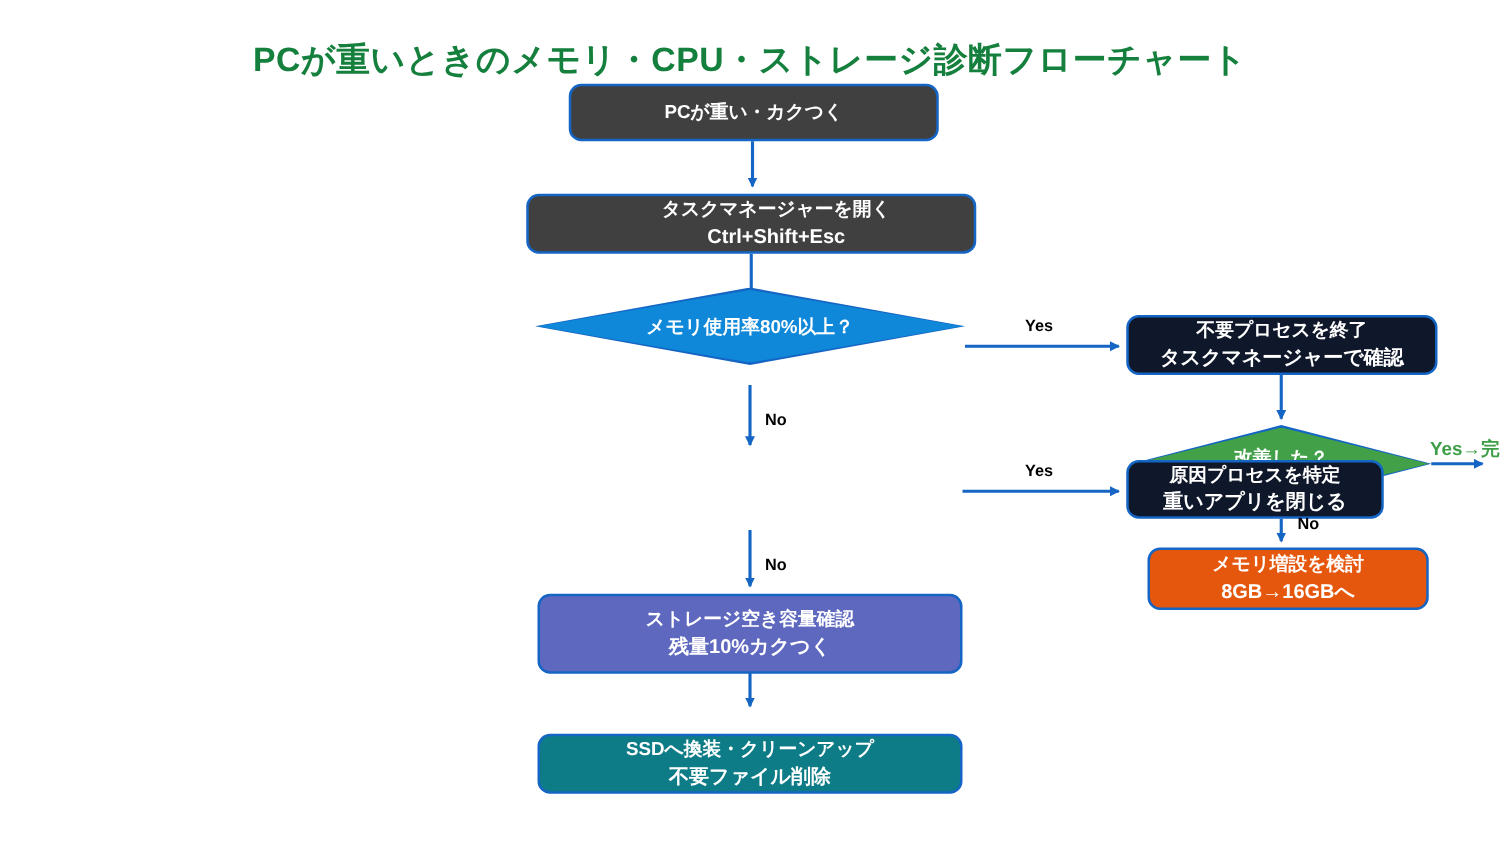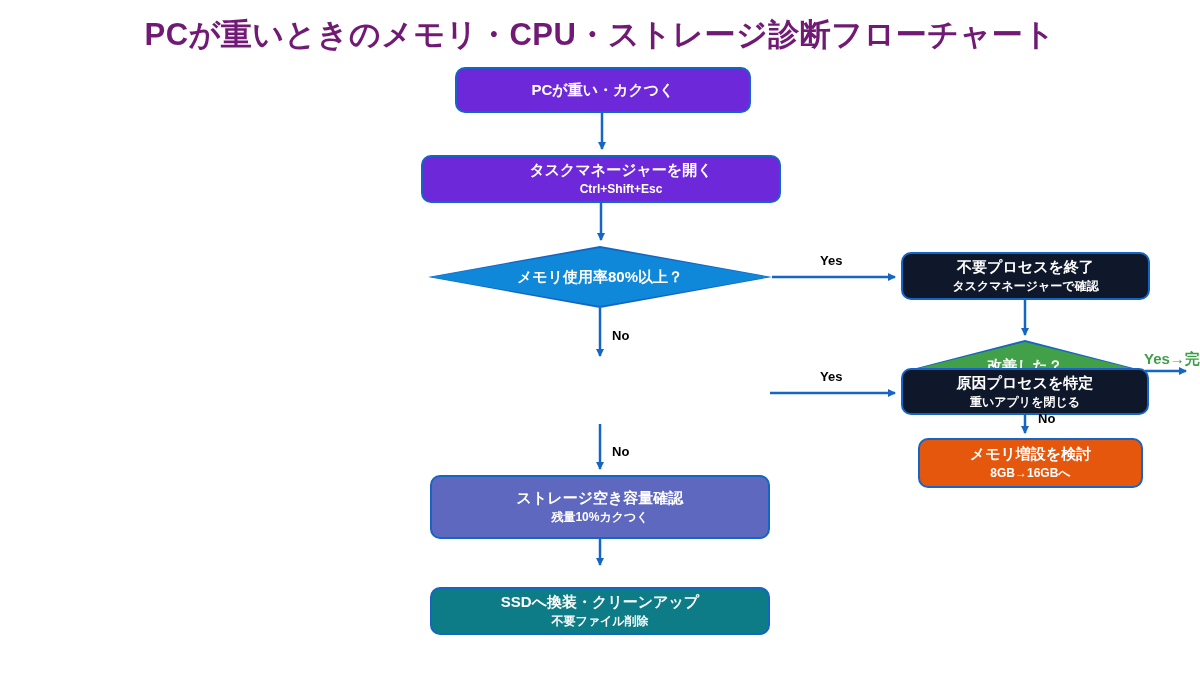--- a/index.html
+++ b/index.html
@@ -1,32 +1,32 @@
 <!DOCTYPE html>
 <html><head>
 <meta charset="utf-8">
 <style>
   html,body{margin:0;padding:0;background:#ffffff;}
   .canvas{
     position:relative;width:1200px;height:675px;overflow:hidden;
     font-family:"Liberation Sans","DejaVu Sans",sans-serif;background:#ffffff;
   }
   .title{
-    position:absolute;left:0;top:14px;width:100%;text-align:center;
-    font-size:31px;font-weight:700;color:#701a75;letter-spacing:.5px;
+    position:absolute;left:0;top:30px;width:100%;text-align:center;
+    font-size:27px;font-weight:700;color:#15803d;letter-spacing:.5px;
   }
   .arrows{position:absolute;left:0;top:0;z-index:0;}
   .node{
     position:absolute;display:flex;flex-direction:column;align-items:center;justify-content:center;
     color:#ffffff;text-align:center;box-sizing:border-box;z-index:2;
   }
   .proc{border:2px solid #1565c4;border-radius:10px;}
   .node .lbl{font-size:15px;font-weight:700;line-height:1.25;}
-  .node .sub{font-size:12px;font-weight:600;line-height:1.2;margin-top:2px;}
-  .blue{background:#6d28d9;text-align:center;}
+  .node .sub{font-size:16px;font-weight:600;line-height:1.2;margin-top:2px;}
+  .blue{background:#404040;text-align:center;}
   .red{background:#0f172a;}
   .orange{background:#e6570e;}
   .purple{background:#5e68be;}
   .teal{background:#0e7c87;}
   .diamond{
     position:absolute;z-index:1;
     clip-path:polygon(50% 0,100% 50%,50% 100%,0 50%);
     background:#1565c4;
   }
   .diamond .fill{
@@ -74,35 +74,35 @@
 
   <div class="node proc blue" style="left:455px;top:67px;width:296px;height:46px;">
     <div class="lbl">PCが重い・カクつく</div>
   </div>
 
   <div class="node proc blue" style="left:421px;top:155px;width:360px;height:48px;padding-left:40px;">
     <div class="lbl">タスクマネージャーを開く</div>
     <div class="sub">Ctrl+Shift+Esc</div>
   </div>
 
-  <div class="diamond" style="left:428px;top:246px;width:344px;height:62px;">
+  <div class="diamond" style="left:428px;top:230px;width:344px;height:62px;">
     <div class="fill bluefill">メモリ使用率80%以上？</div>
   </div>
 
   <div class="node proc red" style="left:901px;top:252px;width:249px;height:48px;">
     <div class="lbl">不要プロセスを終了</div>
     <div class="sub">タスクマネージャーで確認</div>
   </div>
 
   <div class="diamond" style="left:905px;top:340px;width:240px;height:62px;z-index:1;">
     <div class="fill greenfill">改善した？</div>
   </div>
 
 
-  <div class="node proc red" style="left:901px;top:368px;width:248px;height:47px;z-index:2;">
+  <div class="node proc red" style="left:901px;top:368px;width:206px;height:47px;z-index:2;">
     <div class="lbl">原因プロセスを特定</div>
     <div class="sub">重いアプリを閉じる</div>
   </div>
 
   <div class="node proc orange" style="left:918px;top:438px;width:225px;height:50px;">
     <div class="lbl">メモリ増設を検討</div>
     <div class="sub">8GB→16GBへ</div>
   </div>
 
   <div class="node proc purple" style="left:430px;top:475px;width:340px;height:64px;">

